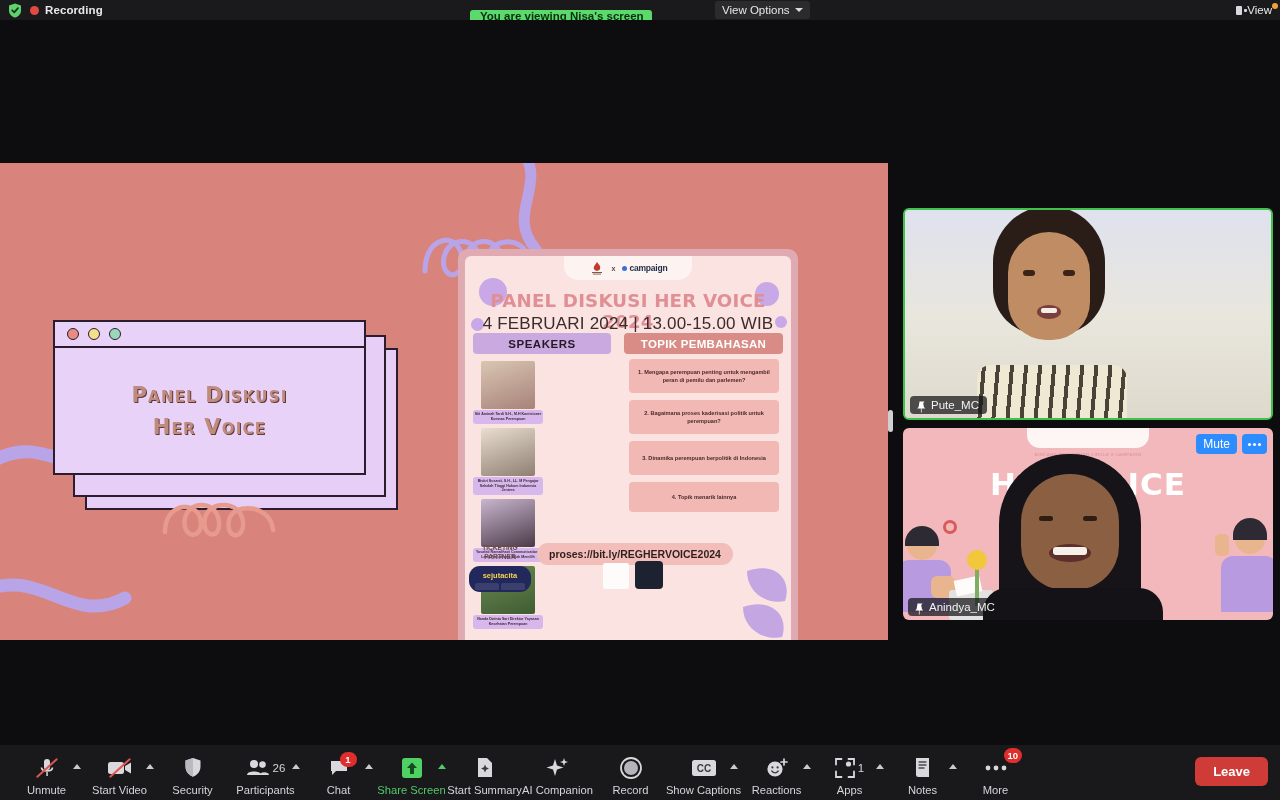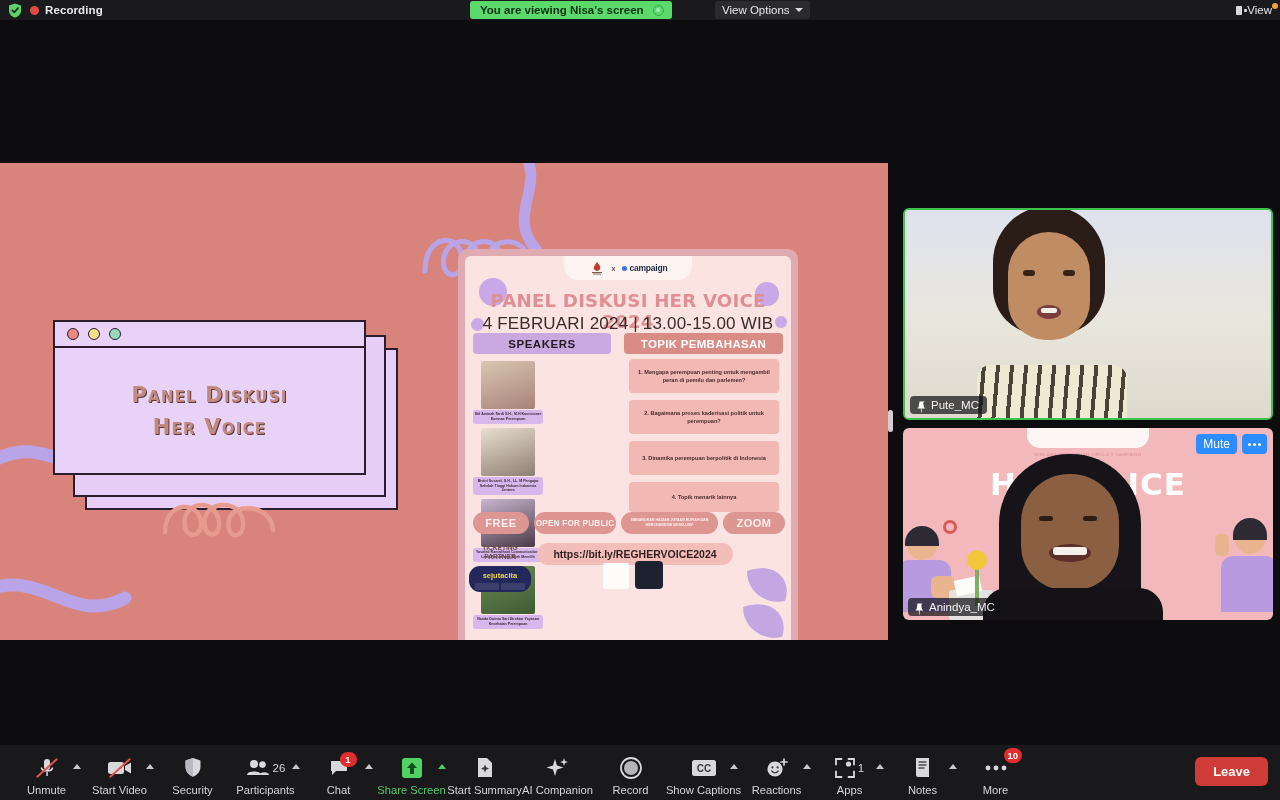--- a/index.html
+++ b/index.html
@@ -19,23 +19,23 @@
   .tb-left { display: flex; align-items: center; gap: 8px; padding-left: 8px; }
   .shield {
     width: 14px; height: 15px; position: relative;
   }
   .shield svg { display: block; }
   .rec-wrap { display: flex; align-items: center; gap: 6px; }
   .rec-dot { width: 9px; height: 9px; border-radius: 50%; background: #e04a42; }
   .rec-text { color: #e9e9ec; font-size: 11.5px; font-weight: bold; letter-spacing: .1px; }
 
   .share-pill {
-    position: absolute; left: 470px; top: 1px;
+    position: absolute; left: 470px; top: 10px;
     height: 18px; background: #5bd96a; border-radius: 3px;
-    display: flex; align-items: center; padding: 0 8px 0 10px; gap: 9px;
+    display: flex; align-items: center; padding: 0 8px 0 10px; gap: 9px; flex-direction: column;
   }
   .share-pill .txt { color: #0a2e10; font-size: 11.5px; font-weight: 600; }
   .ring {
     width: 11px; height: 11px; border-radius: 50%;
     border: 1.6px solid #3ba84c; position: relative;
   }
   .ring::after{ content:''; position:absolute; inset:2.4px; border-radius:50%; background:#a9eeb1;}
   .viewopts {
     position: absolute; left: 715px; top: 1px; height: 18px;
     background: #2b2b2e; border-radius: 3px; padding: 0 7px;
@@ -391,28 +391,22 @@
             </div>
           </div>
 
           <div class="topics">
             <div class="topic">1. Mengapa perempuan penting untuk mengambil peran di pemilu dan parlemen?</div>
             <div class="topic">2. Bagaimana proses kaderisasi politik untuk perempuan?</div>
             <div class="topic">3. Dinamika perempuan berpolitik di Indonesia</div>
             <div class="topic t4">4. Topik menarik lainnya</div>
           </div>
 
-          <div class="badges">
-            <div class="badge b-free">FREE</div>
-            <div class="badge b-open">OPEN FOR PUBLIC</div>
-            <div class="badge b-win">MENANGKAN HADIAH JUTAAN RUPIAH DAN MERCHANDISE EKSKLUSIF</div>
-            <div class="badge b-zoom">ZOOM</div>
-          </div>
-
-          <div class="urlbar">https://bit.ly/REGHERVOICE2024</div>
+
+          <div class="urlbar">proses://bit.ly/REGHERVOICE2024</div>
           <div class="tk-label">TICKETING PARTNER</div>
           <div class="tk-logo">
             <div class="lt">sejutacita</div>
             <div class="lb">
                 <i></i>
                 <i></i>
               </div>
           </div>
           <div class="plogo1"></div>
           <div class="plogo2"></div>

